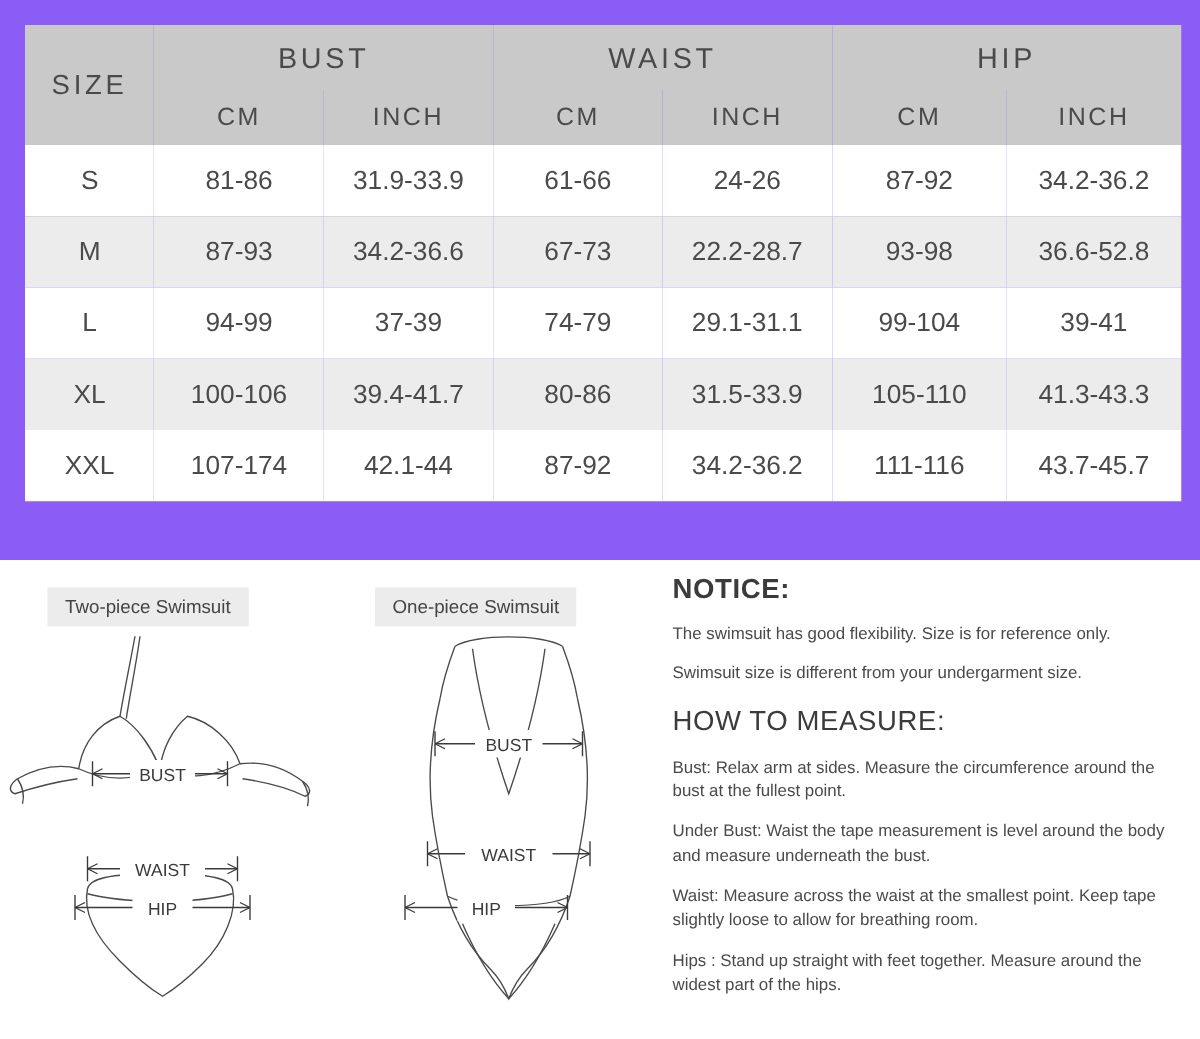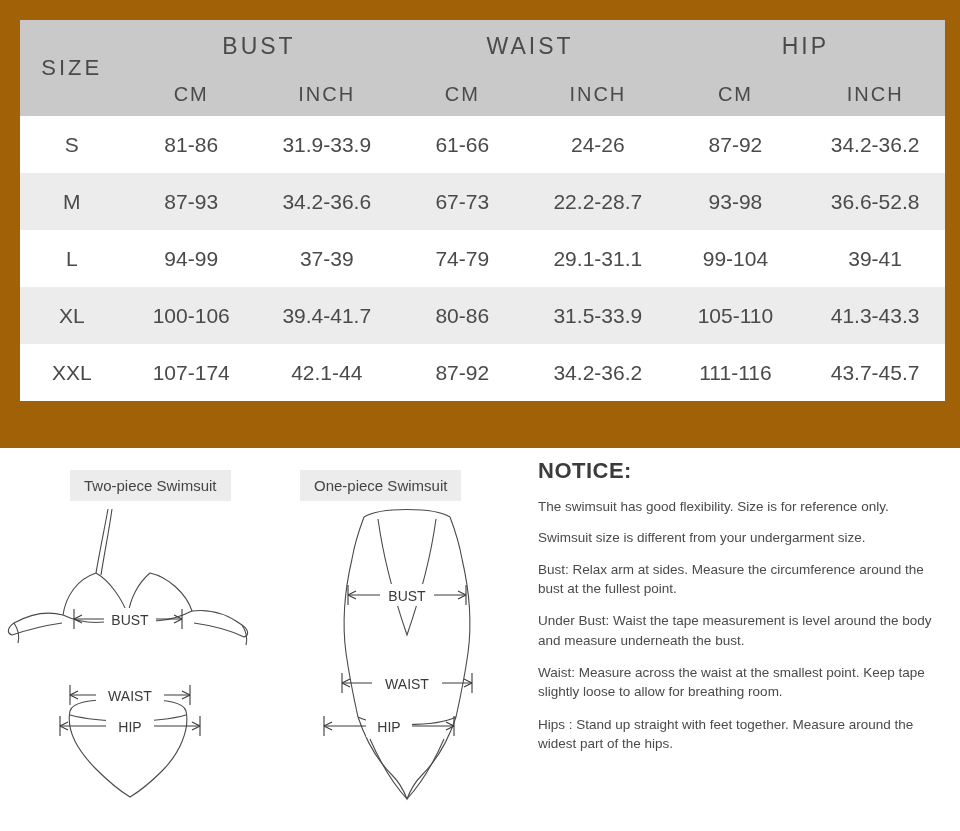--- a/index.html
+++ b/index.html
@@ -7,21 +7,21 @@
     margin: 0; padding: 0;
     width: 960px; height: 831px;
     background: #ffffff;
     font-family: "Liberation Sans", sans-serif;
     color: #333;
     overflow: hidden;
   }
   #page {
     position: relative;
     width: 960px; height: 831px;
-    background: #a16207;
+    background: #8b5cf6;
   }
 
   
   .table-wrap {
     position: absolute;
     left: 20px; top: 20px;
     width: 925px;
   }
   table.size-table {
     border-collapse: collapse;
@@ -80,21 +80,21 @@
   }
 
   .diagram-label {
     position: absolute;
     background: #ececec;
     color: #444;
     font-size: 15px;
     padding: 7px 14px;
     white-space: nowrap;
   }
-  #label-two { left: 38px; top: 22px; margin-left: 32px; }
+  #label-two { left: 38px; top: 22px; }
   #label-one { left: 300px; top: 22px; }
 
   .svg-holder { position: absolute; }
   #svg-two { left: 0px; top: 55px; }
   #svg-one { left: 292px; top: 55px; }
 
   .notice-col {
     position: absolute;
     left: 538px; top: 10px;
     width: 410px;
@@ -296,20 +296,21 @@
         <rect x="74" y="212" width="46" height="22" fill="#ffffff"></rect>
         <text class="dim-text" x="97" y="229" text-anchor="middle">HIP</text>
       </svg>
     </div>
 
     <div class="notice-col">
       <h2 class="notice-title">NOTICE:</h2>
       <p class="notice-line">The swimsuit has good flexibility. Size is for reference only.</p>
       <p class="notice-line">Swimsuit size is different from your undergarment size.</p>
 
+      <h2 class="measure-title">HOW TO MEASURE:</h2>
       <p class="measure-line">Bust: Relax arm at sides. Measure the circumference around the bust at the fullest point.</p>
       <p class="measure-line">Under Bust: Waist the tape measurement is level around the body and measure underneath the bust.</p>
       <p class="measure-line">Waist: Measure across the waist at the smallest point. Keep tape slightly loose to allow for breathing room.</p>
       <p class="measure-line">Hips : Stand up straight with feet together. Measure around the widest part of the hips.</p>
     </div>
 
   </div>
 </div>
 
 </body></html>

